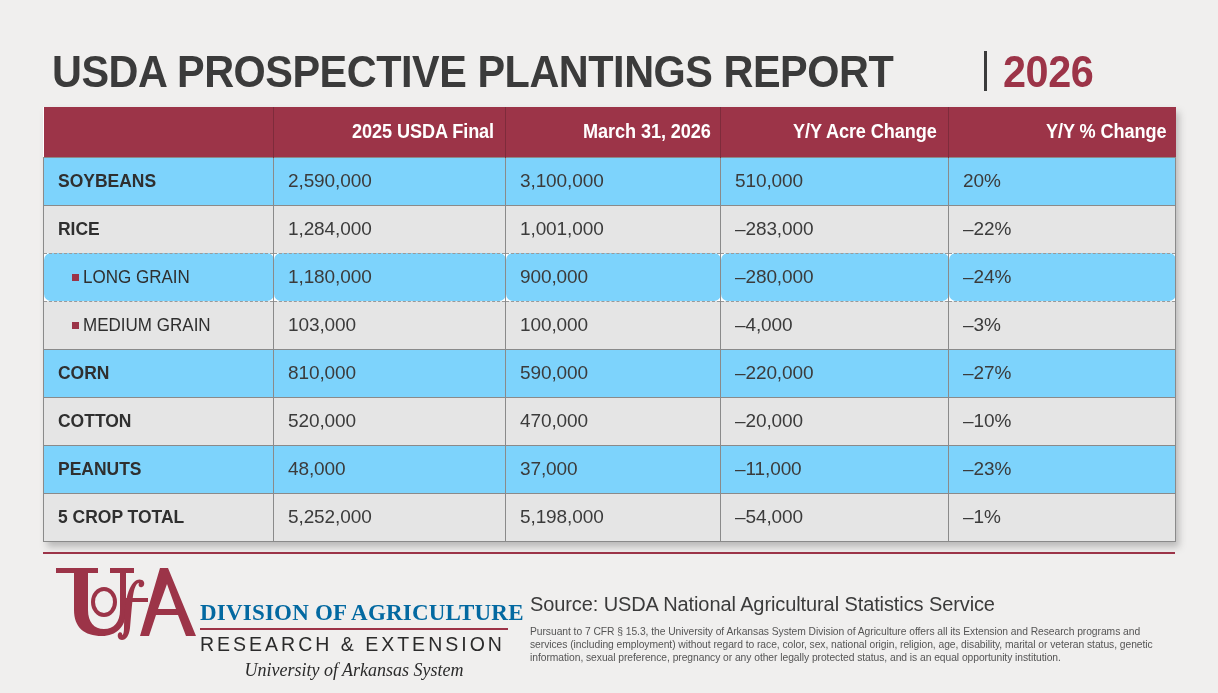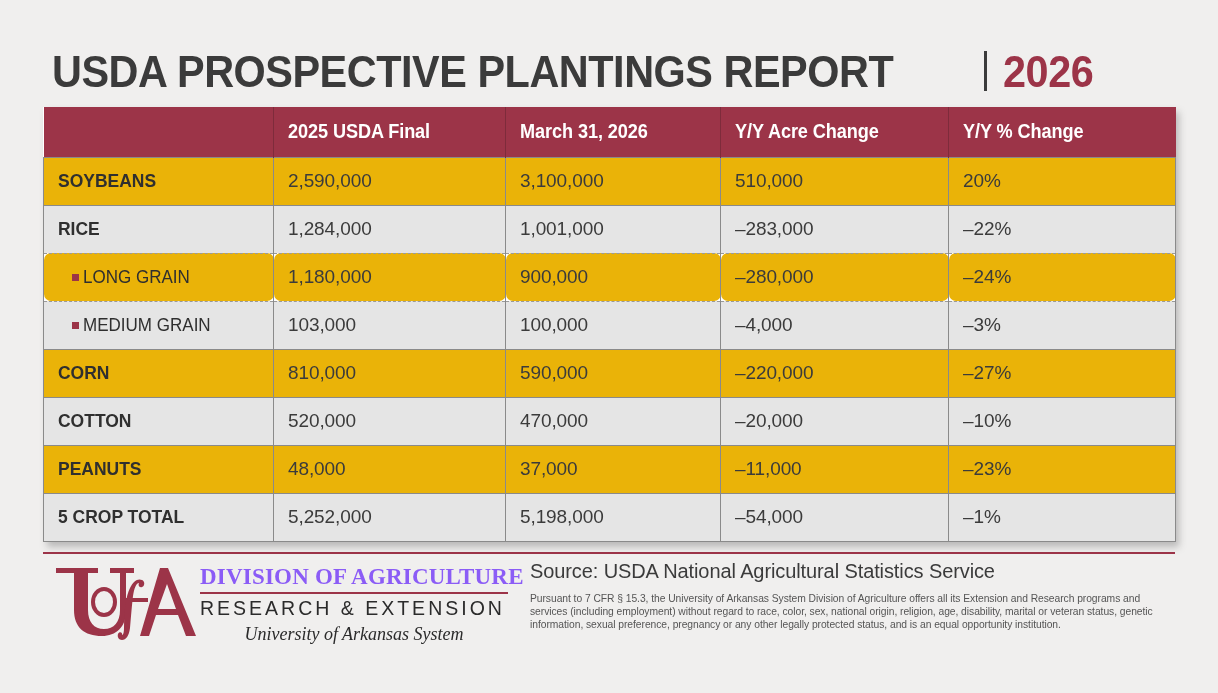--- a/index.html
+++ b/index.html
@@ -81,21 +81,21 @@
   table.report col.c3 { width: 228px; }
   table.report col.c4 { width: 227px; }
 
   thead th {
     background: #9c3448;
     color: #ffffff;
     font-family: "Liberation Sans", sans-serif;
     font-weight: bold;
     font-size: 19.5px;
     letter-spacing: -0.1px;
-    text-align: left;
+    text-align: right;
     padding: 0 0 0 14px;
     height: 50px;
     border-right: 1px solid #7e2b3b;
     box-sizing: border-box;
     vertical-align: middle;
   }
   thead th:last-child { border-right: none; }
   thead th span.hdr-txt {
     display: inline-block;
     transform: scaleX(0.93);
@@ -112,21 +112,21 @@
     font-size: 19px;
     color: #3b3b3b;
     font-family: "Liberation Sans", sans-serif;
   }
   tbody td:last-child { border-right: none; }
   tbody tr:first-child td { border-top: 1px solid #8a8a8a; }
   tbody tr td:first-child { border-left: 1px solid #8a8a8a; }
   tbody tr td:last-child { border-right: 1px solid #8a8a8a; }
 
   tbody tr.shaded td { background: #e5e5e5; }
-  tbody tr.plain td  { background: #eab308; }
+  tbody tr.plain td  { background: #7dd3fc; }
 
   
   tbody tr.sub td { border-bottom: 1px dashed #9a9a9a; border-radius: 7px; }
   tbody tr.before-sub td { border-bottom: 1px dashed #9a9a9a; }
 
   .row-label {
     font-weight: bold;
     font-size: 19px;
     color: #2f2f2f;
     letter-spacing: 0px;
@@ -187,23 +187,24 @@
   .logo-text {
     position: absolute;
     left: 150px;
     top: 4px;
     width: 310px;
   }
   .logo-line1 {
     font-family: "Liberation Serif", serif;
     font-weight: bold;
     font-size: 23px;
-    color: #8b5cf6;
+    color: #0369a1;
     letter-spacing: 0.2px;
     white-space: nowrap;
+    margin-top: 36px;
   }
   .logo-divider {
     width: 308px;
     height: 2px;
     background: #9c3448;
     margin: 2px 0 3px 0;
   }
   .logo-line2 {
     font-family: Liberation Sans, sans-serif;
     font-size: 19.5px;
@@ -228,20 +229,21 @@
     left: 530px;
     top: 560px;
     width: 640px;
   }
   .source-line {
     font-family: "Liberation Sans", sans-serif;
     font-size: 20px;
     color: #3b3b3b;
     letter-spacing: -0.1px;
     white-space: nowrap;
+    margin-top: 33px;
   }
   .disclaimer {
     margin-top: 9px;
     font-family: "Liberation Sans", sans-serif;
     font-size: 10.3px;
     line-height: 13.2px;
     color: #555555;
     width: 640px;
     letter-spacing: -0.05px;
   }

